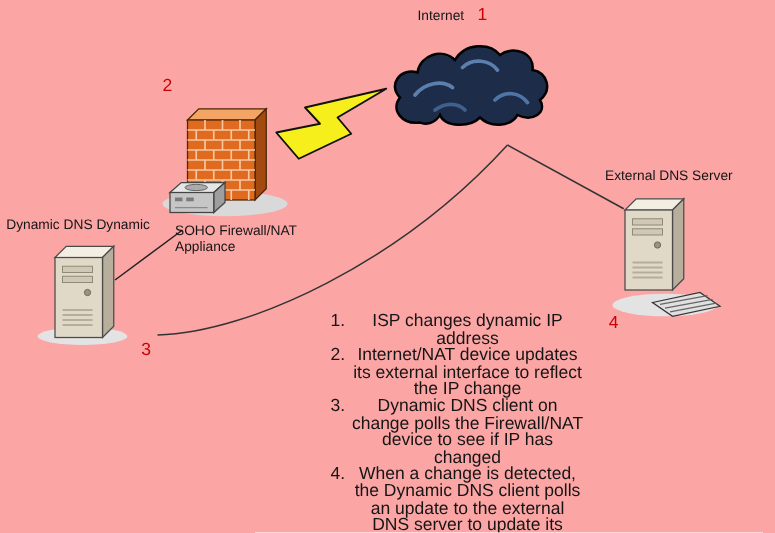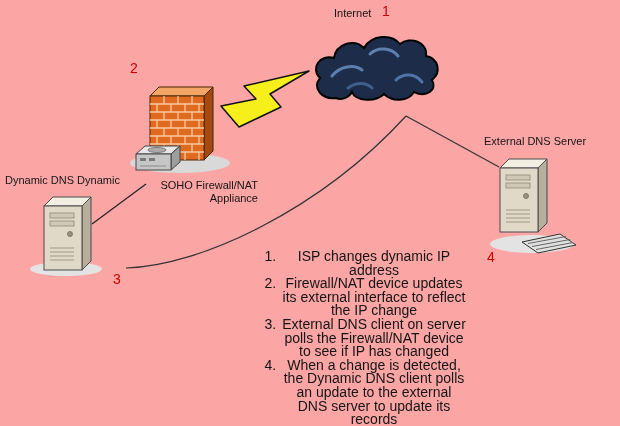--- a/index.html
+++ b/index.html
@@ -13,21 +13,21 @@
     overflow: hidden;
   }
   svg.layer { position: absolute; left: 0; top: 0; }
   .label {
     position: absolute;
     font-size: 11px;
     color: #151515;
     white-space: nowrap;
   }
   .label--center {
-    text-align: right;
+    text-align: left;
     white-space: normal;
     line-height: 13px;
   }
   .marker {
     position: absolute;
     font-size: 14px;
     line-height: 16px;
     color: #cc0000;
   }
   .steps {
@@ -132,18 +132,18 @@
 
   <div class="label" style="left:484px; top:135px;">External DNS Server</div>
 
   <div class="marker" style="left:382px; top:3px;">1</div>
   <div class="marker" style="left:130px; top:60px;">2</div>
   <div class="marker" style="left:113px; top:271px;">3</div>
   <div class="marker" style="left:487px; top:249px;">4</div>
 
   <ol class="steps">
     <li>ISP changes dynamic IP address</li>
-    <li>Firewall/NAT device updates its external interface to reflect the IP change</li>
-    <li>External DNS client on server polls the Firewall/NAT device to see if IP has changed</li>
+    <li>Internet/NAT device updates its external interface to reflect the IP change</li>
+    <li>Dynamic DNS client on change polls the Firewall/NAT device to see if IP has changed</li>
     <li>When a change is detected, the Dynamic DNS client polls an update to the external DNS server to update its records</li>
   </ol>
 
 </div>
 
 </body></html>

